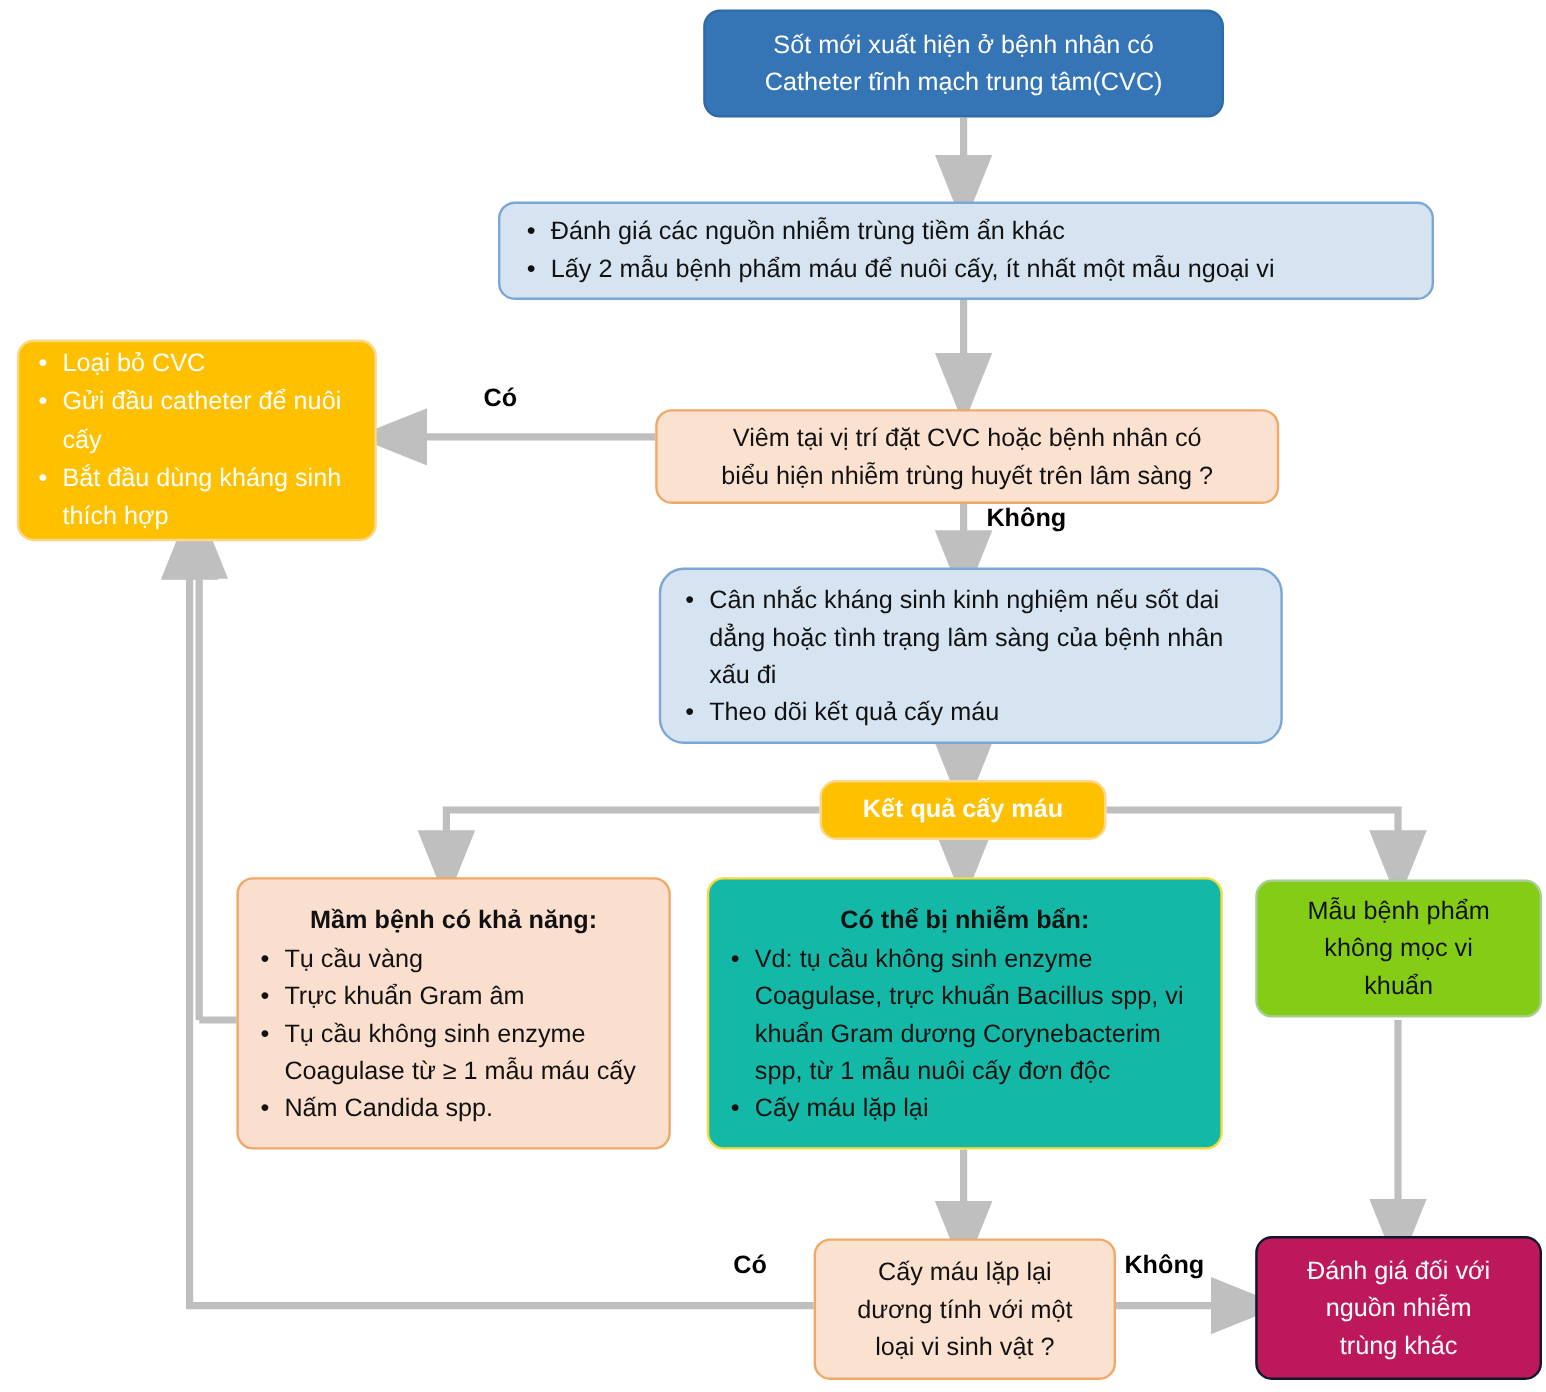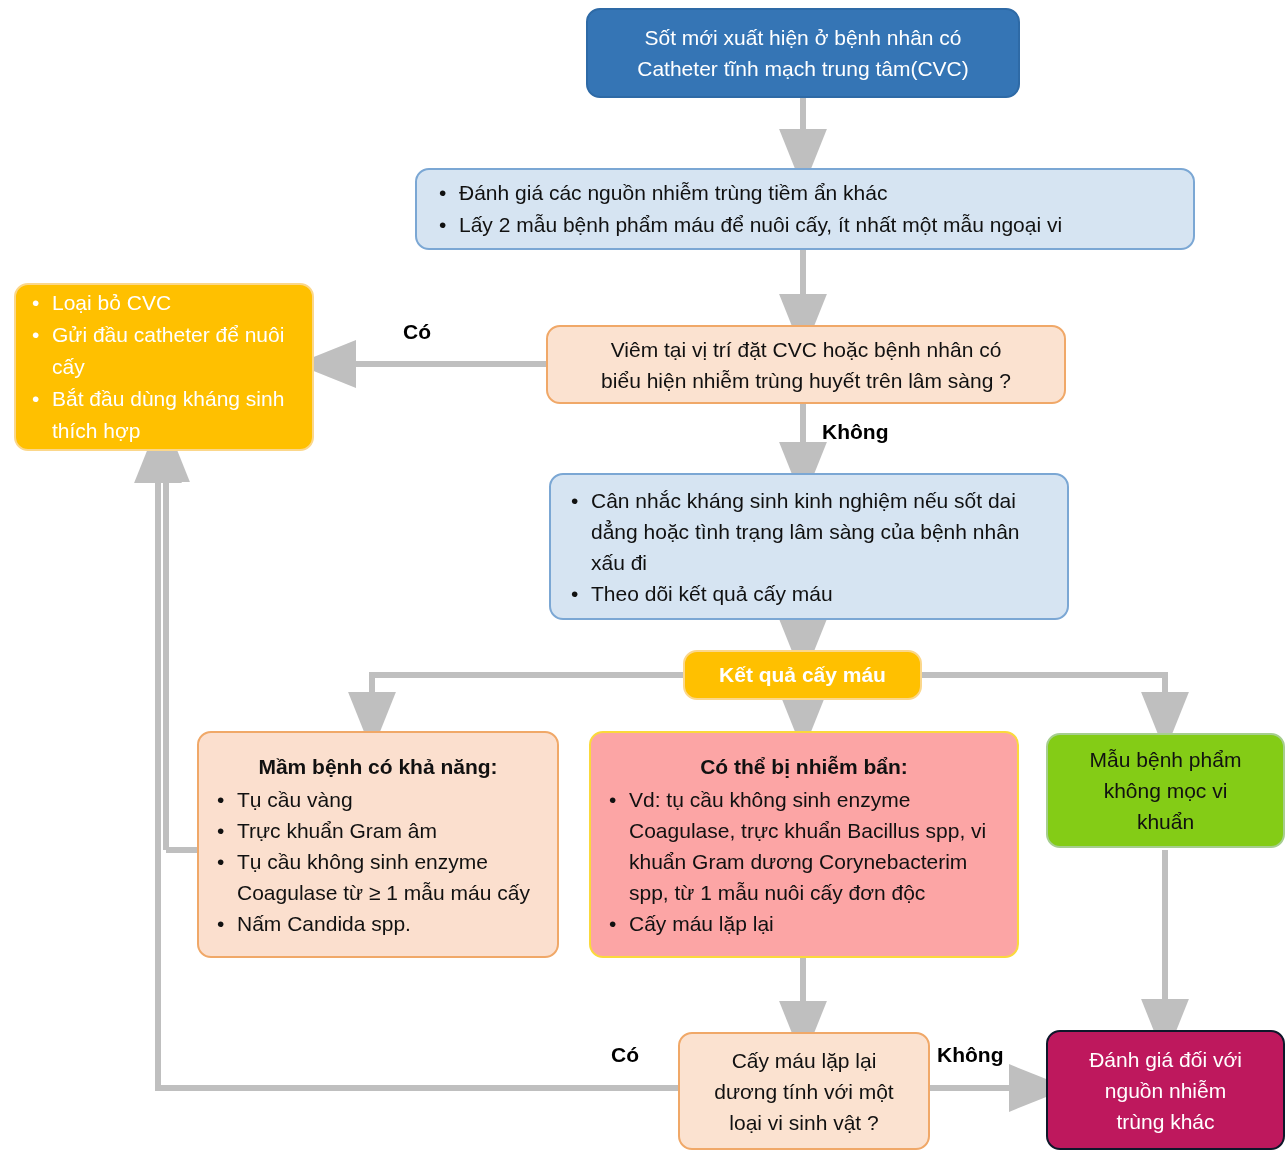--- a/index.html
+++ b/index.html
@@ -18,21 +18,21 @@
   .ul{list-style:none;margin:0;padding:0;}
   .ul li{position:relative;padding-left:26px;margin:0;}
   .ul li:before{content:"\2022";position:absolute;left:6px;top:0;}
 
   
   .n-blue-solid{background:#3575B5;border:2px solid #2E6AA6;color:#ffffff;}
   .n-blue-light{background:#D6E4F2;border:2px solid #7BA7D4;color:#111111;}
   .n-peach{background:#FBE2D0;border:2px solid #F0A868;color:#111111;}
   .n-amber{background:#FFC000;border:2px solid #FBD78B;color:#ffffff;}
   .n-pink{background:#FBDFCE;border:2px solid #F0A868;color:#111111;}
-  .n-yellow{background:#fca5a5;border:2px solid #FAD93C;color:#111111;}
+  .n-yellow{background:#14b8a6;border:2px solid #FAD93C;color:#111111;}
   .n-green-light{background:#84cc16;border:2px solid #A6CE8F;color:#111111;}
   .n-green-solid{background:#be185d;border:2px solid #0f172a;color:#ffffff;}
 
   .edge-label{position:absolute;font-weight:bold;color:#000000;white-space:nowrap;}
 
   .hdr{font-weight:bold;display:block;text-align:center;margin-bottom:2px;}
 </style>
 </head>
 <body>
 
@@ -88,26 +88,26 @@
   </div>
 
   <div class="node n-amber" style="left:14px;top:283px;width:300px;height:168px;font-size:21px;line-height:32px;padding:7px 10px;">
     <ul class="ul">
       <li>Loại bỏ CVC</li>
       <li>Gửi đầu catheter để nuôi cấy</li>
       <li>Bắt đầu dùng kháng sinh thích hợp</li>
     </ul>
   </div>
 
-  <div class="node n-peach center" style="left:546px;top:325px;width:520px;height:79px;font-size:21px;line-height:31px;padding:4px 10px;">
+  <div class="node n-peach center" style="left:546px;top:341px;width:520px;height:79px;font-size:21px;line-height:31px;padding:4px 10px;">
     <span class="txt">Viêm tại vị trí đặt CVC hoặc bệnh nhân có</span>
     <span class="txt">biểu hiện nhiễm trùng huyết trên lâm sàng ?</span>
   </div>
 
-  <div class="node n-blue-light" style="left:549px;top:473px;width:520px;height:147px;font-size:21px;line-height:31px;padding:10px 14px;">
+  <div class="node n-blue-light" style="left:549px;top:473px;width:520px;height:147px;font-size:21px;line-height:31px;padding:10px 14px;border-radius:21px;">
     <ul class="ul">
       <li>Cân nhắc kháng sinh kinh nghiệm nếu sốt dai dẳng hoặc tình trạng lâm sàng của bệnh nhân xấu đi</li>
       <li>Theo dõi kết quả cấy máu</li>
     </ul>
   </div>
 
   <div class="node n-amber center" style="left:683px;top:650px;width:239px;height:50px;font-size:21px;font-weight:bold;line-height:26px;padding:0 22px;">
     <span class="txt">Kết quả cấy máu</span>
   </div>
 

